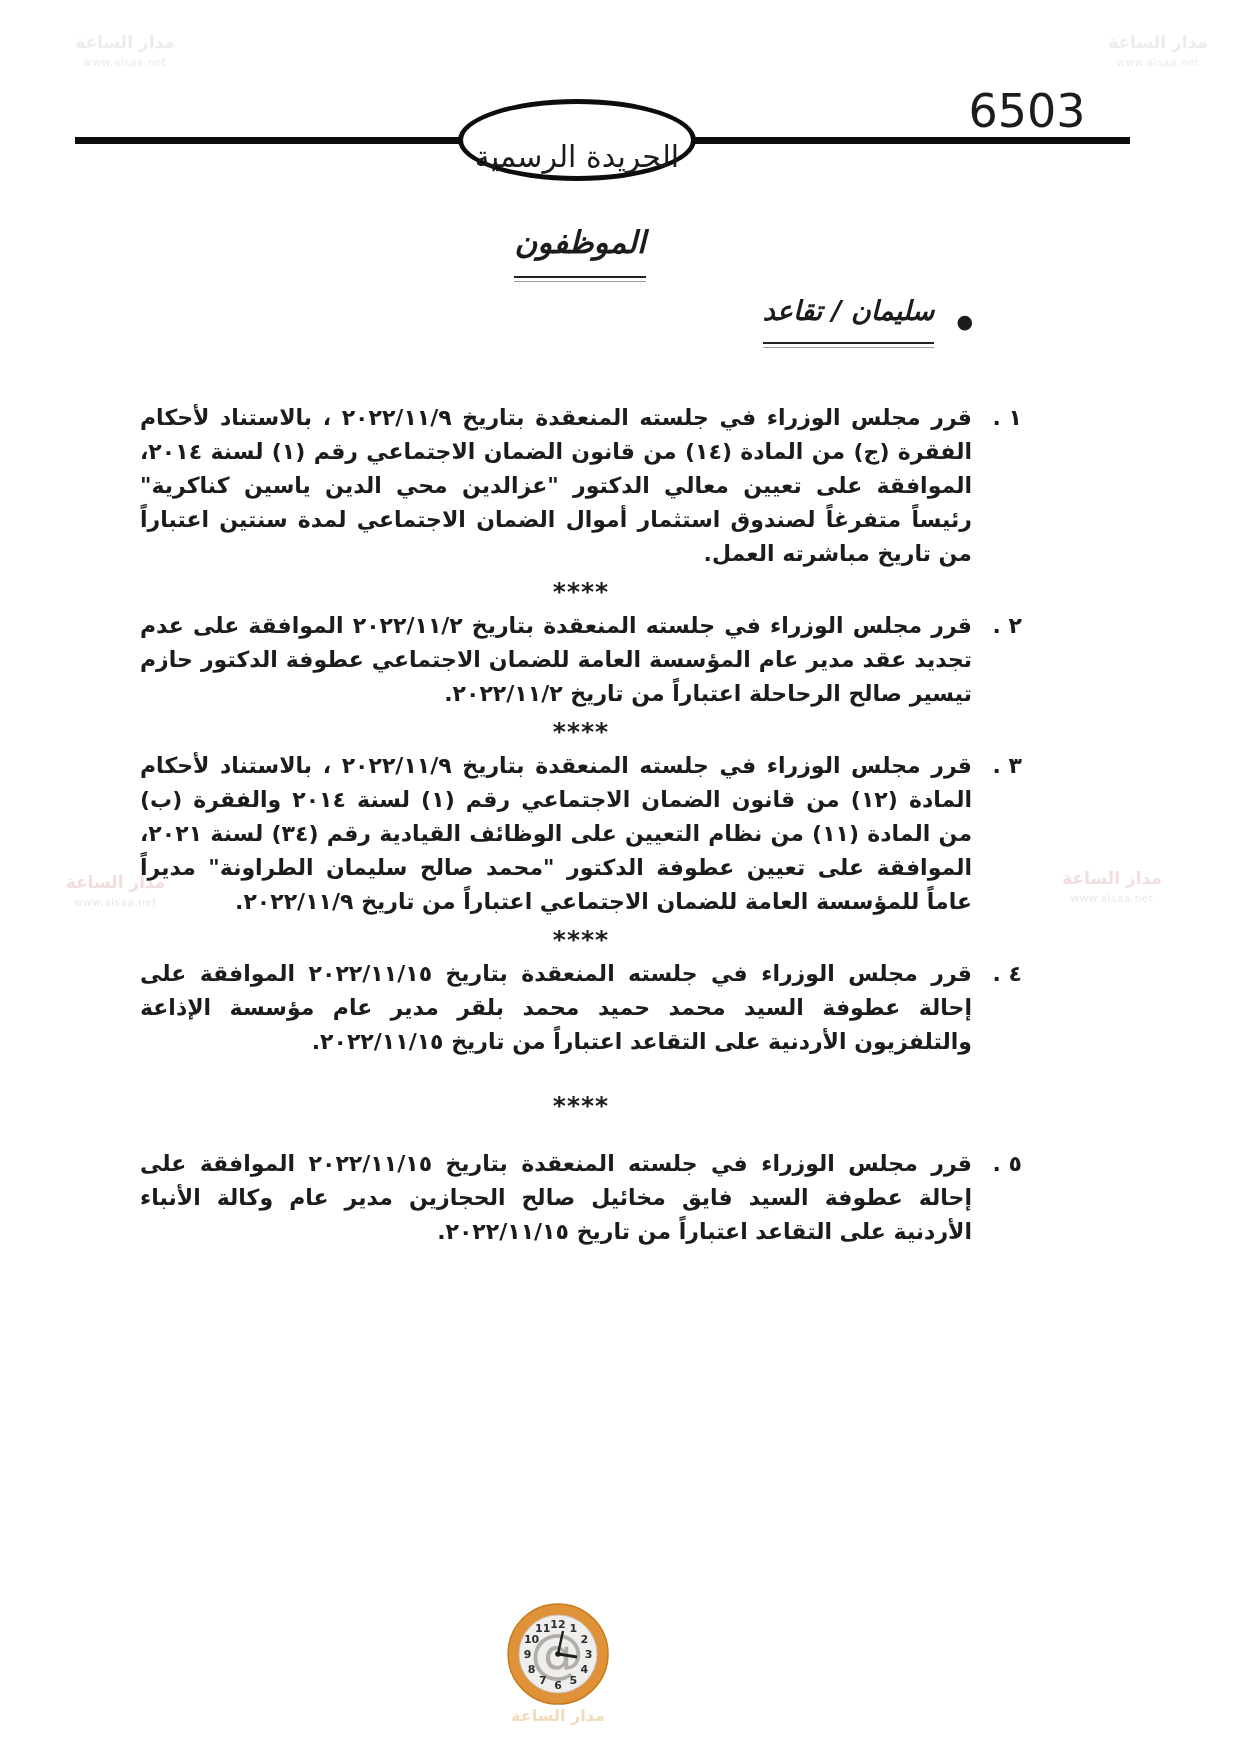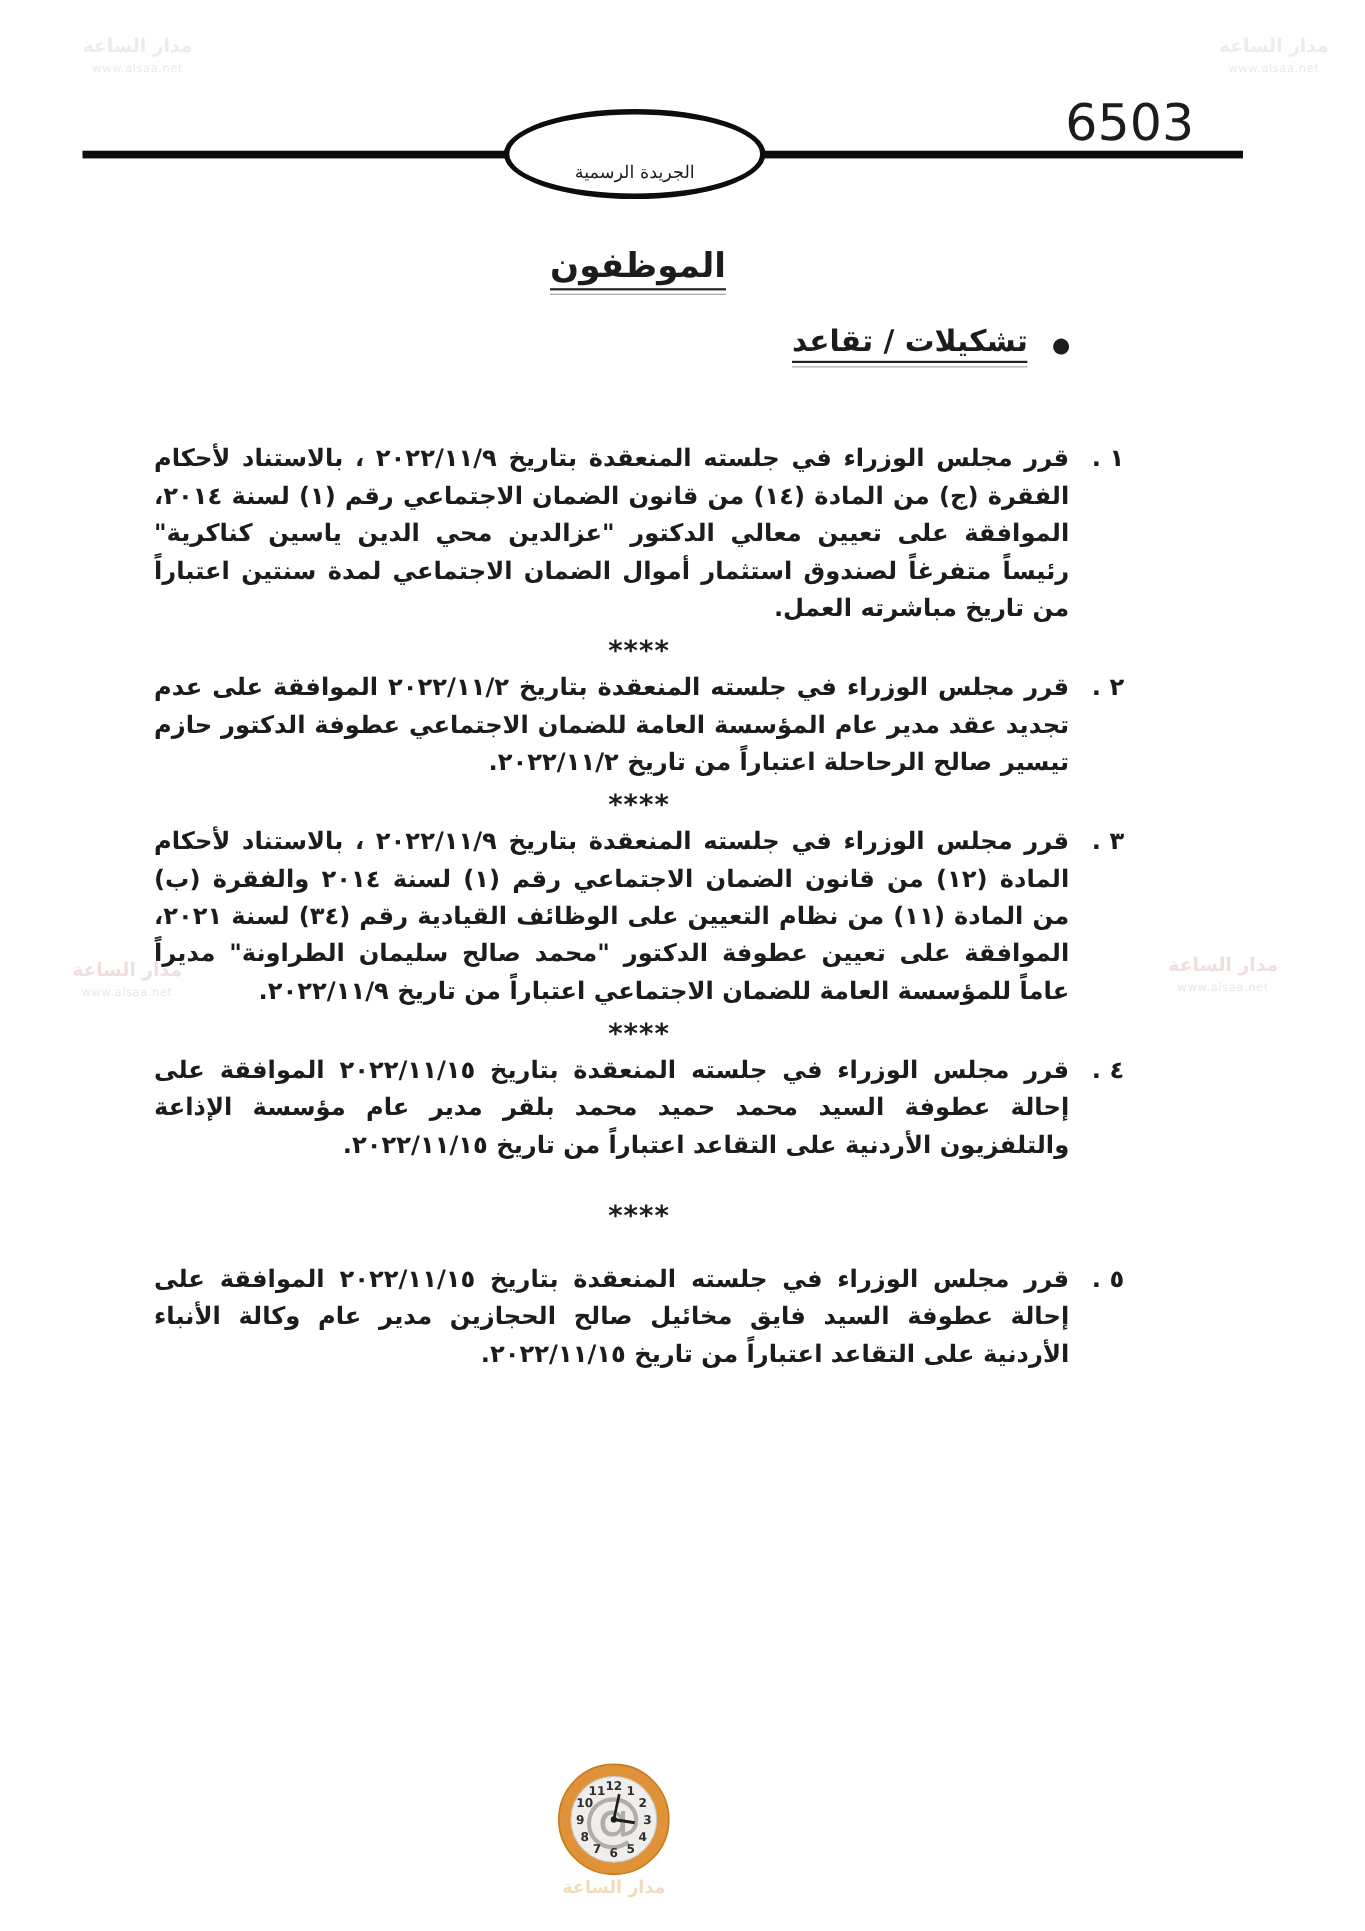--- a/index.html
+++ b/index.html
@@ -37,25 +37,25 @@
     width:1055px; height:7px; background:#0d0d0d;
   }
   .gazette-badge {
     position:absolute; left:458px; top:99px;
     width:228px; height:72px;
     background:#ffffff;
     border:5px solid #0d0d0d;
     border-radius:50%;
     display:flex; align-items:center; justify-content:center;
   }
-  .gazette-badge span { font-size:16px; direction:rtl;margin-top:32px; }
+  .gazette-badge span { font-size:30px; direction:rtl;margin-top:32px; }
 
   
   .u-outer { display:inline-block; border-bottom:1.5px solid #9d9d9d; padding-bottom:3px; }
-  .u-inner { display:inline-block; border-bottom:2.5px solid #222222; padding-bottom:2px; }
+  .u-inner { display:inline-block; border-bottom:2.5px solid #222222; padding-bottom:16px;font-style:italic; }
 
   .section-title {
     position:absolute; left:440px; top:224px; width:280px;
     margin:0; text-align:center;
     font-size:31px; font-weight:bold; direction:rtl;
   }
   .subsection {
     position:absolute; right:268px; top:295px;
     direction:rtl;
     display:flex; align-items:center; gap:22px;
@@ -117,21 +117,21 @@
   <div class="gazette-badge">
     <span>الجريدة الرسمية</span>
   </div>
 
   <h1 class="section-title">
     <span class="u-outer"><span class="u-inner">الموظفون</span></span>
   </h1>
 
   <div class="subsection">
     <span class="bullet">●</span>
-    <span class="u-outer"><span class="u-inner">تشكيلات / تقاعد</span></span>
+    <span class="u-outer"><span class="u-inner">سليمان / تقاعد</span></span>
   </div>
 
   <div class="list">
     <div class="item">
       <div class="marker">١ .</div>
       <div class="text">قرر مجلس الوزراء في جلسته المنعقدة بتاريخ ٢٠٢٢/١١/٩ ، بالاستناد لأحكام الفقرة (ج) من المادة (١٤) من قانون الضمان الاجتماعي رقم (١) لسنة ٢٠١٤، الموافقة على تعيين معالي الدكتور "عزالدين محي الدين ياسين كناكرية" رئيساً متفرغاً لصندوق استثمار أموال الضمان الاجتماعي لمدة سنتين اعتباراً من تاريخ مباشرته العمل.</div>
     </div>
   <div class="sep">****</div>
     <div class="item">
       <div class="marker">٢ .</div>

